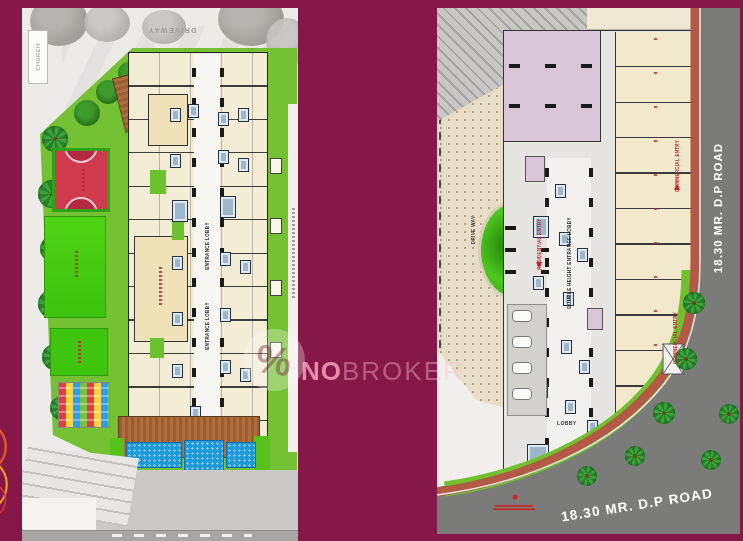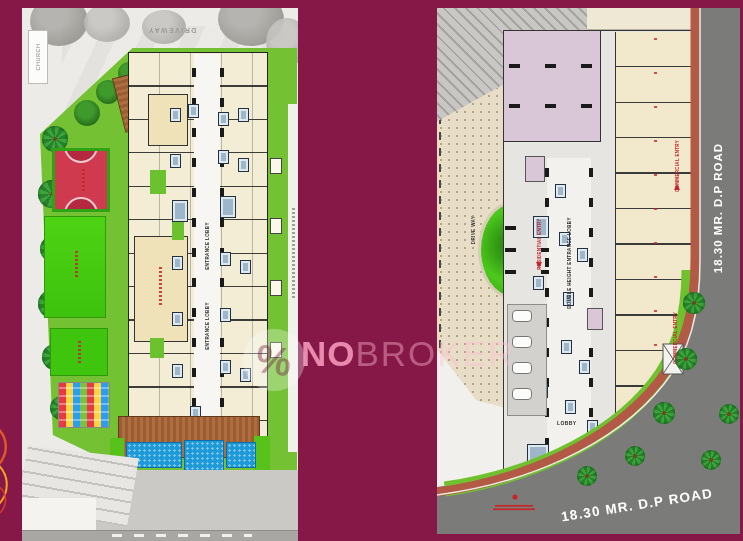--- a/index.html
+++ b/index.html
@@ -25,21 +25,21 @@
   .clab  { position:absolute; white-space:nowrap; transform:translate(-50%,-50%) rotate(-90deg); }
   .clabf { position:absolute; white-space:nowrap; transform:translate(-50%,-50%) rotate(180deg); }
   .clabt { position:absolute; white-space:nowrap; transform:translate(-50%,-50%) rotate(-9deg); }
   .tiny { font-size:5px; color:#2b2b2b; letter-spacing:.4px; font-weight:bold; }
   .redlab { font-size:4.5px; color:#c6242b; font-weight:bold; letter-spacing:.3px; }
   
   #wm { position:absolute; z-index:60; pointer-events:none; }
   .wm-circle { position:absolute; left:243px; top:329px; width:62px; height:62px; border-radius:50%;
                background:rgba(255,255,255,.30); display:flex; align-items:center; justify-content:center; }
   .wm-circle span { font-size:40px; font-weight:bold; color:rgba(110,25,60,.40); transform:rotate(8deg); }
-  .wm-text { position:absolute; left:301px; top:336px; font-size:35px; line-height:1; letter-spacing:1px; }
+  .wm-text { position:absolute; left:301px; top:358px; font-size:26px; line-height:1; letter-spacing:1px; }
   .wm-bold  { font-weight:bold; color:rgba(255,168,200,.80); }
   .wm-light { font-weight:normal; color:rgba(255,188,212,.42); letter-spacing:2px; }
 </style>
 </head>
 <body>
 
 <div id="canvas">
 
   <svg class="g" style="left:0;top:415px;" width="16" height="105" viewBox="0 0 16 105">
     <path d="M-6,10 C10,22 8,40 -2,50" stroke="#e2562b" stroke-width="2.5" fill="none"></path>

